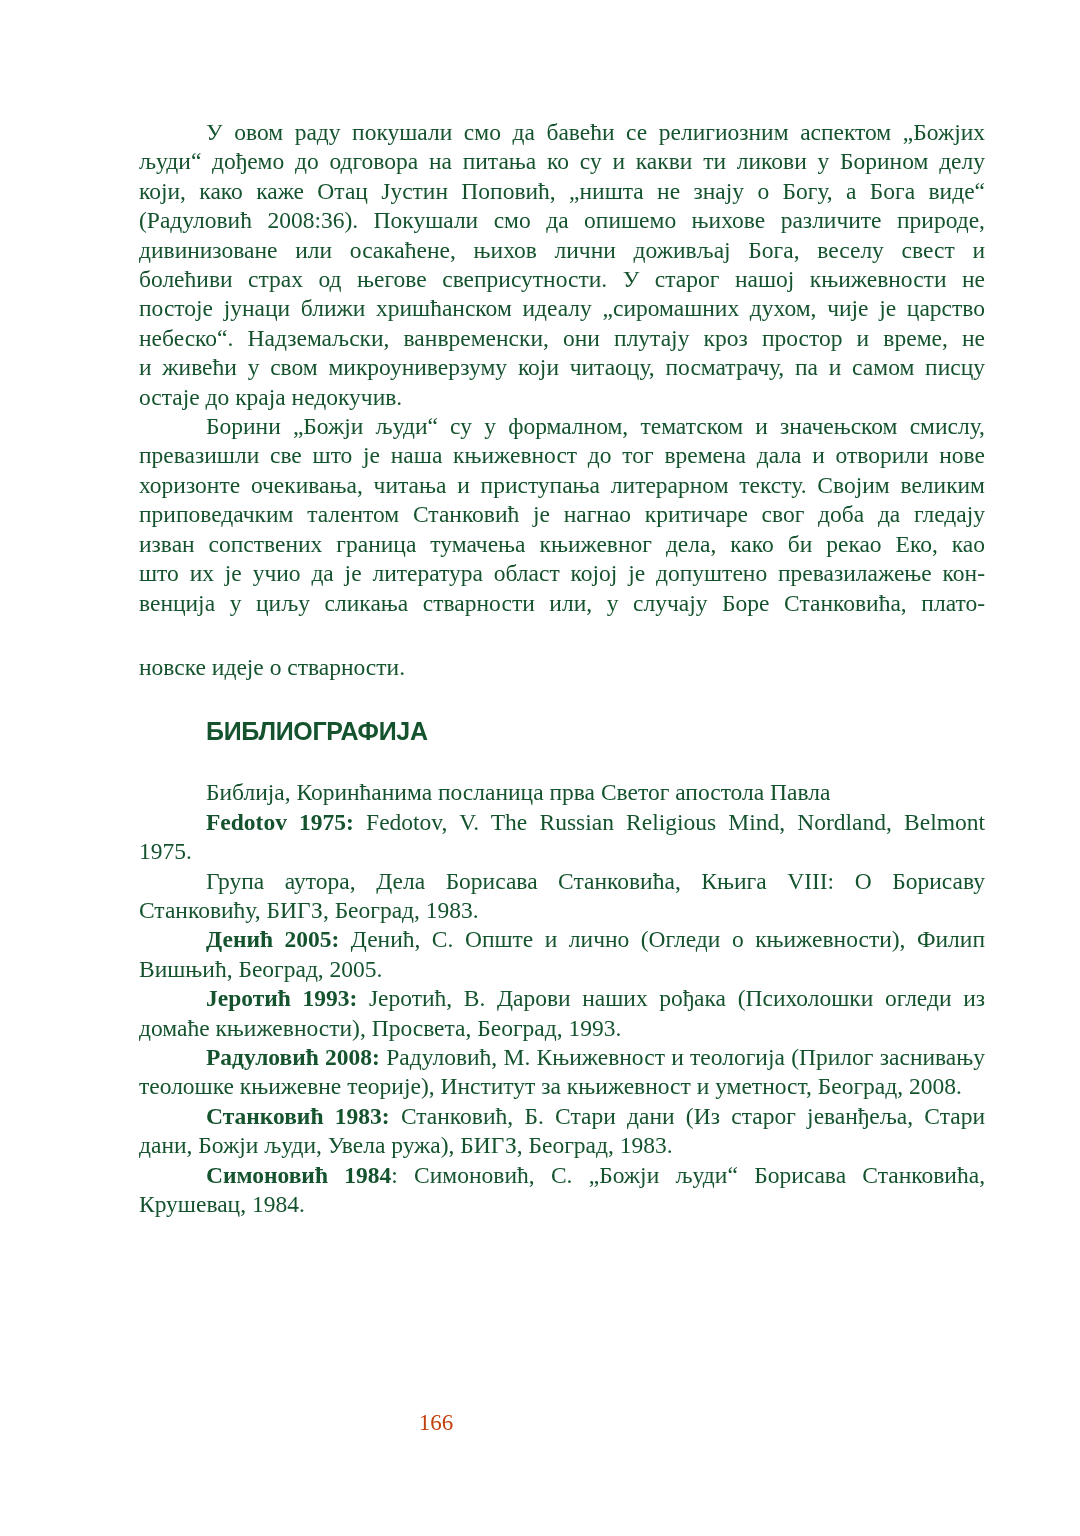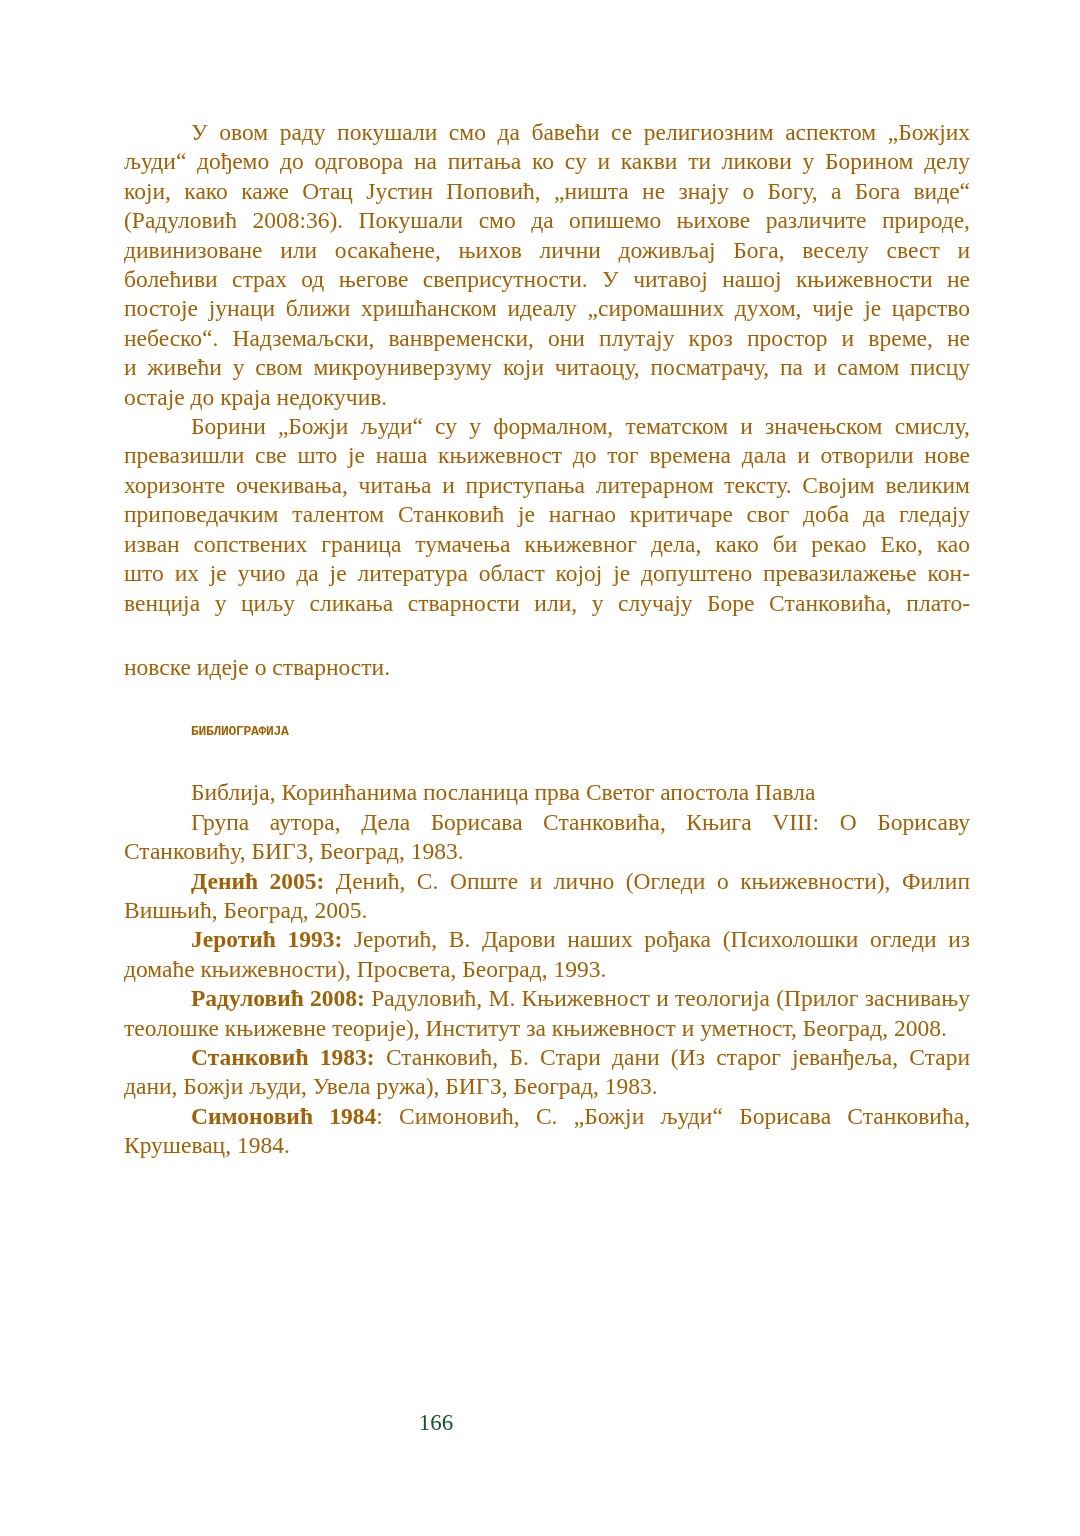--- a/index.html
+++ b/index.html
@@ -1,67 +1,68 @@
 <!DOCTYPE html>
 <html><head>
   <meta charset="utf-8">
   <style>
     html, body { margin: 0; padding: 0; background: #ffffff; }
     body { width: 1080px; height: 1536px; position: relative; overflow: hidden; }
     .page {
-      position: absolute; left: 124px; top: 118px; width: 846px;
+      position: absolute; left: 139px; top: 118px; width: 846px;
       font-family: "Liberation Serif", "DejaVu Serif", serif;
-      font-size: 23.5px; line-height: 29.4px; color: #a16207;
+      font-size: 23.5px; line-height: 29.4px; color: #14532d;
     }
     .para { margin: 0; text-align: justify; text-indent: 67px; hyphens: manual; }
     .line { display: block; text-align: justify; text-align-last: justify; white-space: nowrap; }
     .line.last { text-align-last: left; }
     .heading {
-      margin: 35px 0 0 67px; font-family: Liberation Mono, monospace;
-      font-weight: bold; font-size: 13px; letter-spacing: -0.3px; line-height: 29px;
+      margin: 35px 0 0 67px; font-family: Liberation Sans, sans-serif;
+      font-weight: bold; font-size: 25px; letter-spacing: -0.3px; line-height: 29px;
     }
     .bib { margin-top: 32px; }
     .bib-entry { margin: 0; text-indent: 67px; text-align: justify; line-height: 29.4px; }
     .bib-entry b { font-weight: bold; }
     .page-number {
       position: absolute; left: 0; width: 872px; top: 1410px; text-align: center;
-      font-family: "Liberation Serif", "DejaVu Serif", serif; font-size: 23px; color: #14532d;
+      font-family: "Liberation Serif", "DejaVu Serif", serif; font-size: 23px; color: #c2410c;
     }
   </style>
 </head>
 <body>
 
 <div class="page">
   <div id="paragraphs">
       <div class="para">
         <span class="line" style="padding-left: 67px; text-indent: 0px;">У овом раду покушали смо да бавећи се религиозним аспектом „Божјих</span>
         <span class="line" style="text-indent: 0px;">људи“ дођемо до одговора на питања ко су и какви ти ликови у Борином делу</span>
         <span class="line" style="text-indent: 0px;">који, како каже Отац Јустин Поповић, „ништа не знају о Богу, а Бога виде“</span>
         <span class="line" style="text-indent: 0px;">(Радуловић 2008:36). Покушали смо да опишемо њихове различите природе,</span>
         <span class="line" style="text-indent: 0px;">дивинизоване или осакаћене, њихов лични доживљај Бога, веселу свест и</span>
-        <span class="line" style="text-indent: 0px;">болећиви страх од његове свеприсутности. У читавој нашој књижевности не</span>
+        <span class="line" style="text-indent: 0px;">болећиви страх од његове свеприсутности. У старог нашој књижевности не</span>
         <span class="line" style="text-indent: 0px;">постоје јунаци ближи хришћанском идеалу „сиромашних духом, чије је царство</span>
         <span class="line" style="text-indent: 0px;">небеско“. Надземаљски, ванвременски, они плутају кроз простор и време, не</span>
         <span class="line" style="text-indent: 0px;">и живећи у свом микроуниверзуму који читаоцу, посматрачу, па и самом писцу</span>
         <span class="line last" style="text-indent: 0px;">остаје до краја недокучив.</span>
       </div>
       <div class="para">
         <span class="line" style="padding-left: 67px; text-indent: 0px;">Борини „Божји људи“ су у формалном, тематском и значењском смислу,</span>
         <span class="line" style="text-indent: 0px;">превазишли све што је наша књижевност до тог времена дала и отворили нове</span>
         <span class="line" style="text-indent: 0px;">хоризонте очекивања, читања и приступања литерарном тексту. Својим великим</span>
         <span class="line" style="text-indent: 0px;">приповедачким талентом Станковић је нагнао критичаре свог доба да гледају</span>
         <span class="line" style="text-indent: 0px;">изван сопствених граница тумачења књижевног дела, како би рекао Еко, као</span>
         <span class="line" style="text-indent: 0px;">што их је учио да је литература област којој је допуштено превазилажење кон-</span>
         <span class="line" style="text-indent: 0px;">венција у циљу сликања стварности или, у случају Боре Станковића, плато-</span>
         <span class="line last" style="text-indent: 0px; margin-top: 35px;">новске идеје о стварности.</span>
       </div>
     </div>
   <div class="heading">БИБЛИОГРАФИЈА</div>
   <div class="bib" id="bib">
       <p class="bib-entry"><span>Библија, Коринћанима посланица прва Светог апостола Павла</span></p>
+      <p class="bib-entry"><b>Fedotov 1975:</b><span> Fedotov, V. The Russian Religious Mind, Nordland, Belmont 1975.</span></p>
       <p class="bib-entry"><span>Група аутора, Дела Борисава Станковића, Књига VIII: О Борисаву Станковићу, БИГЗ, Београд, 1983.</span></p>
       <p class="bib-entry"><b>Денић 2005:</b><span> Денић, С. Опште и лично (Огледи о књижевности), Филип Вишњић, Београд, 2005.</span></p>
       <p class="bib-entry"><b>Јеротић 1993:</b><span> Јеротић, В. Дарови наших рођака (Психолошки огледи из домаће књижевности), Просвета, Београд, 1993.</span></p>
       <p class="bib-entry"><b>Радуловић 2008:</b><span> Радуловић, М. Књижевност и теологија (Прилог заснивању теолошке књижевне теорије), Институт за књижевност и уметност, Београд, 2008.</span></p>
       <p class="bib-entry"><b>Станковић 1983:</b><span> Станковић, Б. Стари дани (Из старог јеванђеља, Стари дани, Божји људи, Увела ружа), БИГЗ, Београд, 1983.</span></p>
       <p class="bib-entry"><b>Симоновић 1984</b><span>: Симоновић, С. „Божји људи“ Борисава Станковића, Крушевац, 1984.</span></p>
     </div>
 </div>
 
 <div class="page-number">166</div>

